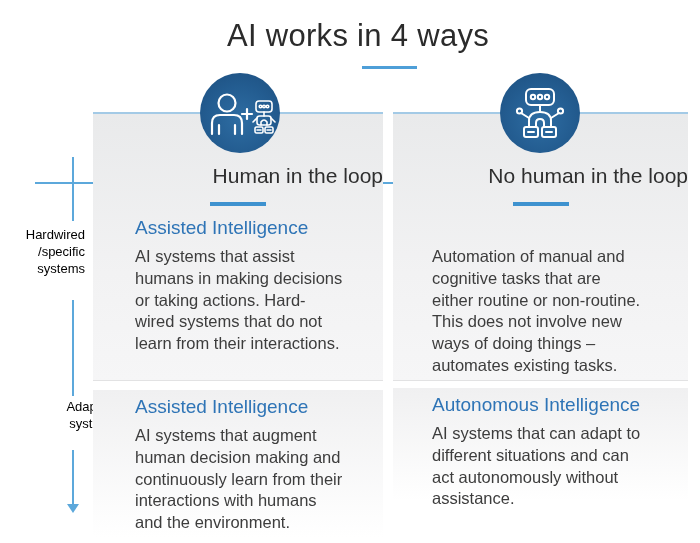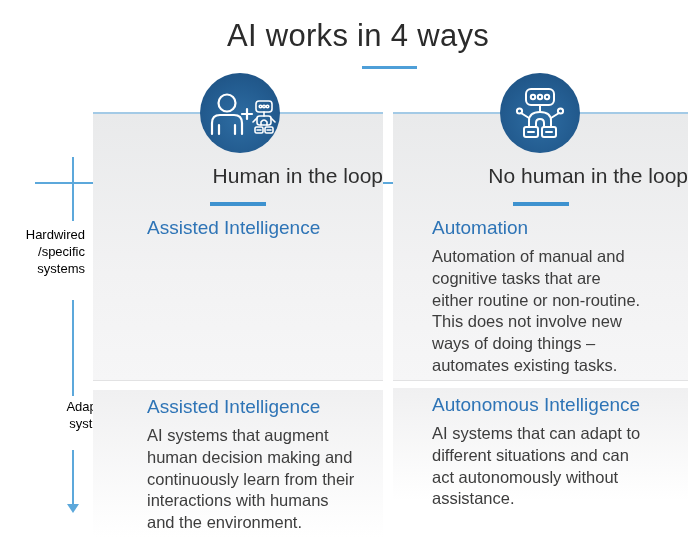--- a/index.html
+++ b/index.html
@@ -44,21 +44,21 @@
     position:absolute; top:88px; left:50%; transform:translateX(-50%);
     width:56px; height:4px; background:#3e92cf;
   }
   .cell-heading {
     position:absolute; font-size:19px; color:#2e74b6; white-space:nowrap;
   }
   .cell-body {
     position:absolute; font-size:16.5px; line-height:21.8px; color:#3d3d3d;
     white-space:pre-line;
   }
-  .indent-l { left:42px;margin-left:12px; }
+  .indent-l { left:42px; }
   .indent-r { left:39px; }
   .top .cell-heading { top:103px; }
   .top .cell-body    { top:132px; }
   .bottom .cell-heading { top:6px; }
   .bottom .cell-body    { top:35px; }
 
   
   .icon-circle {
     position:absolute; width:80px; height:80px; border-radius:50%;
     background:radial-gradient(circle at 50% 58%, #2e6da3 0%, #235c90 55%, #1c4e7e 100%);
@@ -161,26 +161,30 @@
         <rect x="42" y="54" width="14" height="10" rx="2"></rect>
         <path d="M28 59 h6 M46 59 h6"></path>
       </g>
     </svg>
   </div>
 
   <div class="cell top cell-tl">
     <div class="col-header">Human in the loop</div>
     <div class="col-underline"></div>
     <div class="cell-heading indent-l">Assisted Intelligence</div>
+    <div class="cell-body indent-l">AI systems that assist
+humans in making decisions
+or taking actions. Hard-
+wired systems that do not
+learn from their interactions.</div>
   </div>
 
   <div class="cell top cell-tr">
     <div class="col-header">No human in the loop</div>
     <div class="col-underline"></div>
-    <div class="cell-heading indent-r">Automation</div>
     <div class="cell-body indent-r">Automation of manual and
 cognitive tasks that are
 either routine or non-routine.
 This does not involve new
 ways of doing things –
 automates existing tasks.</div>
   </div>
 
   <div class="cell bottom cell-bl">
     <div class="cell-heading indent-l">Assisted Intelligence</div>

